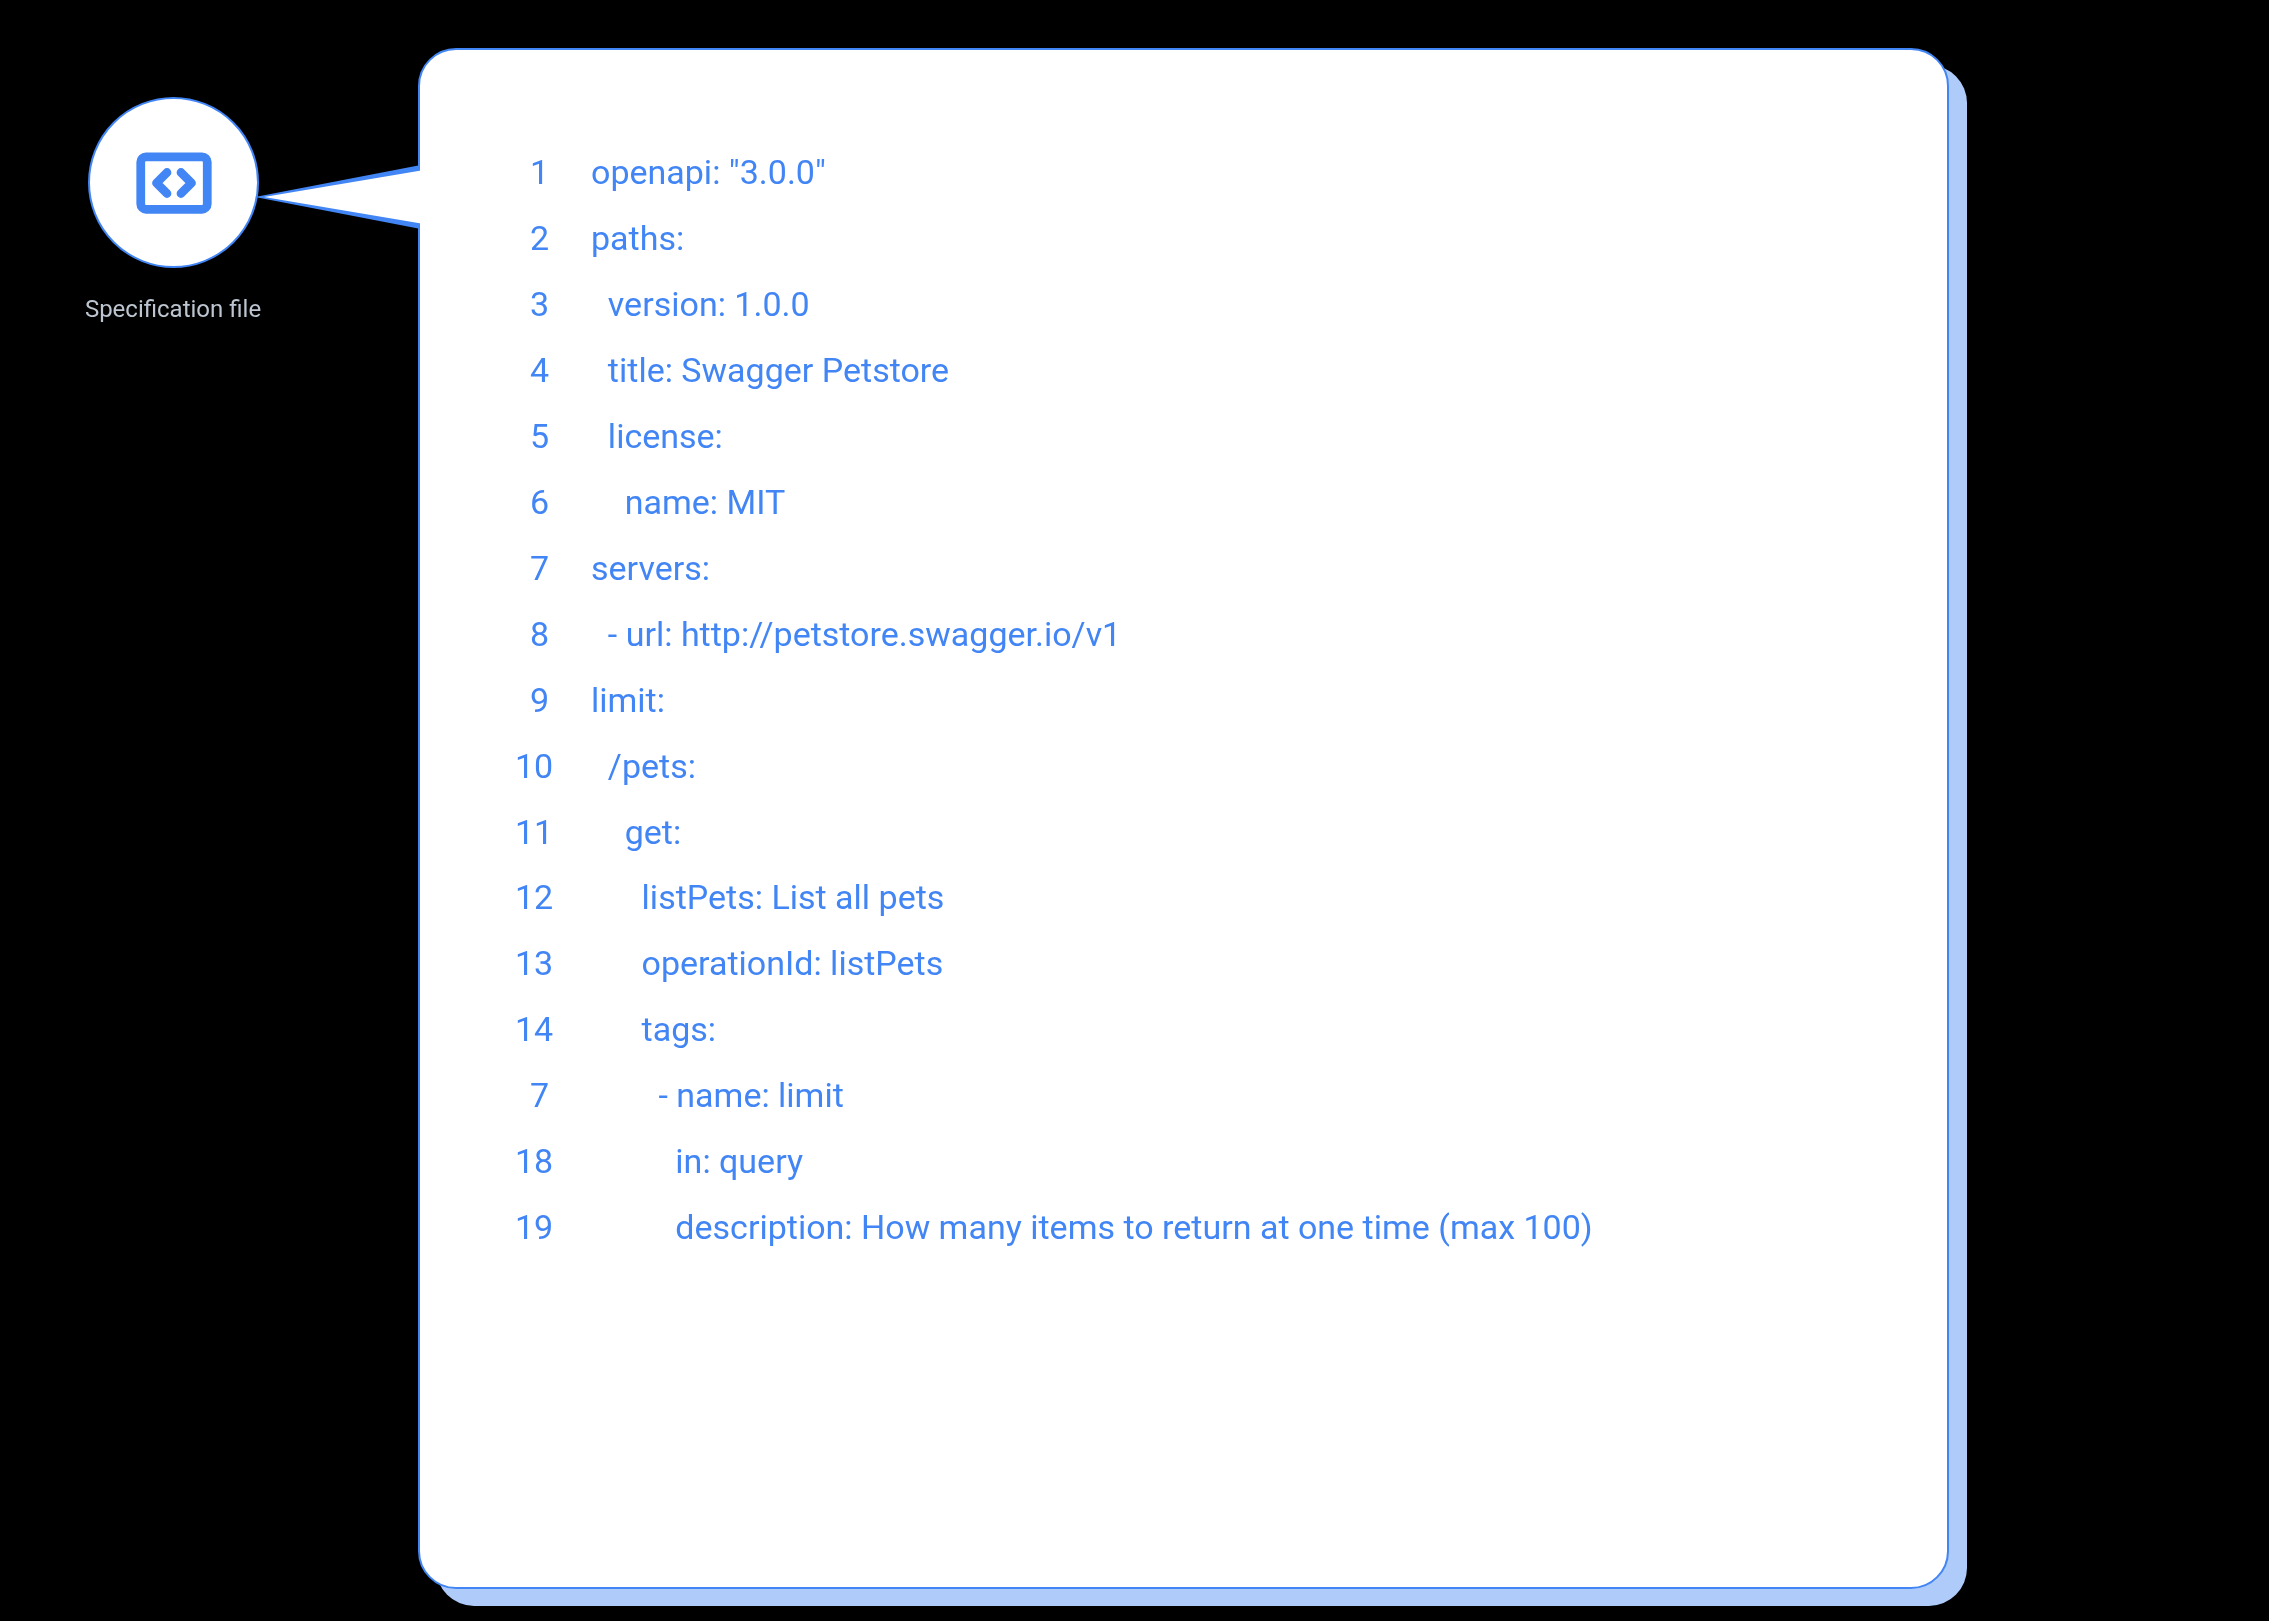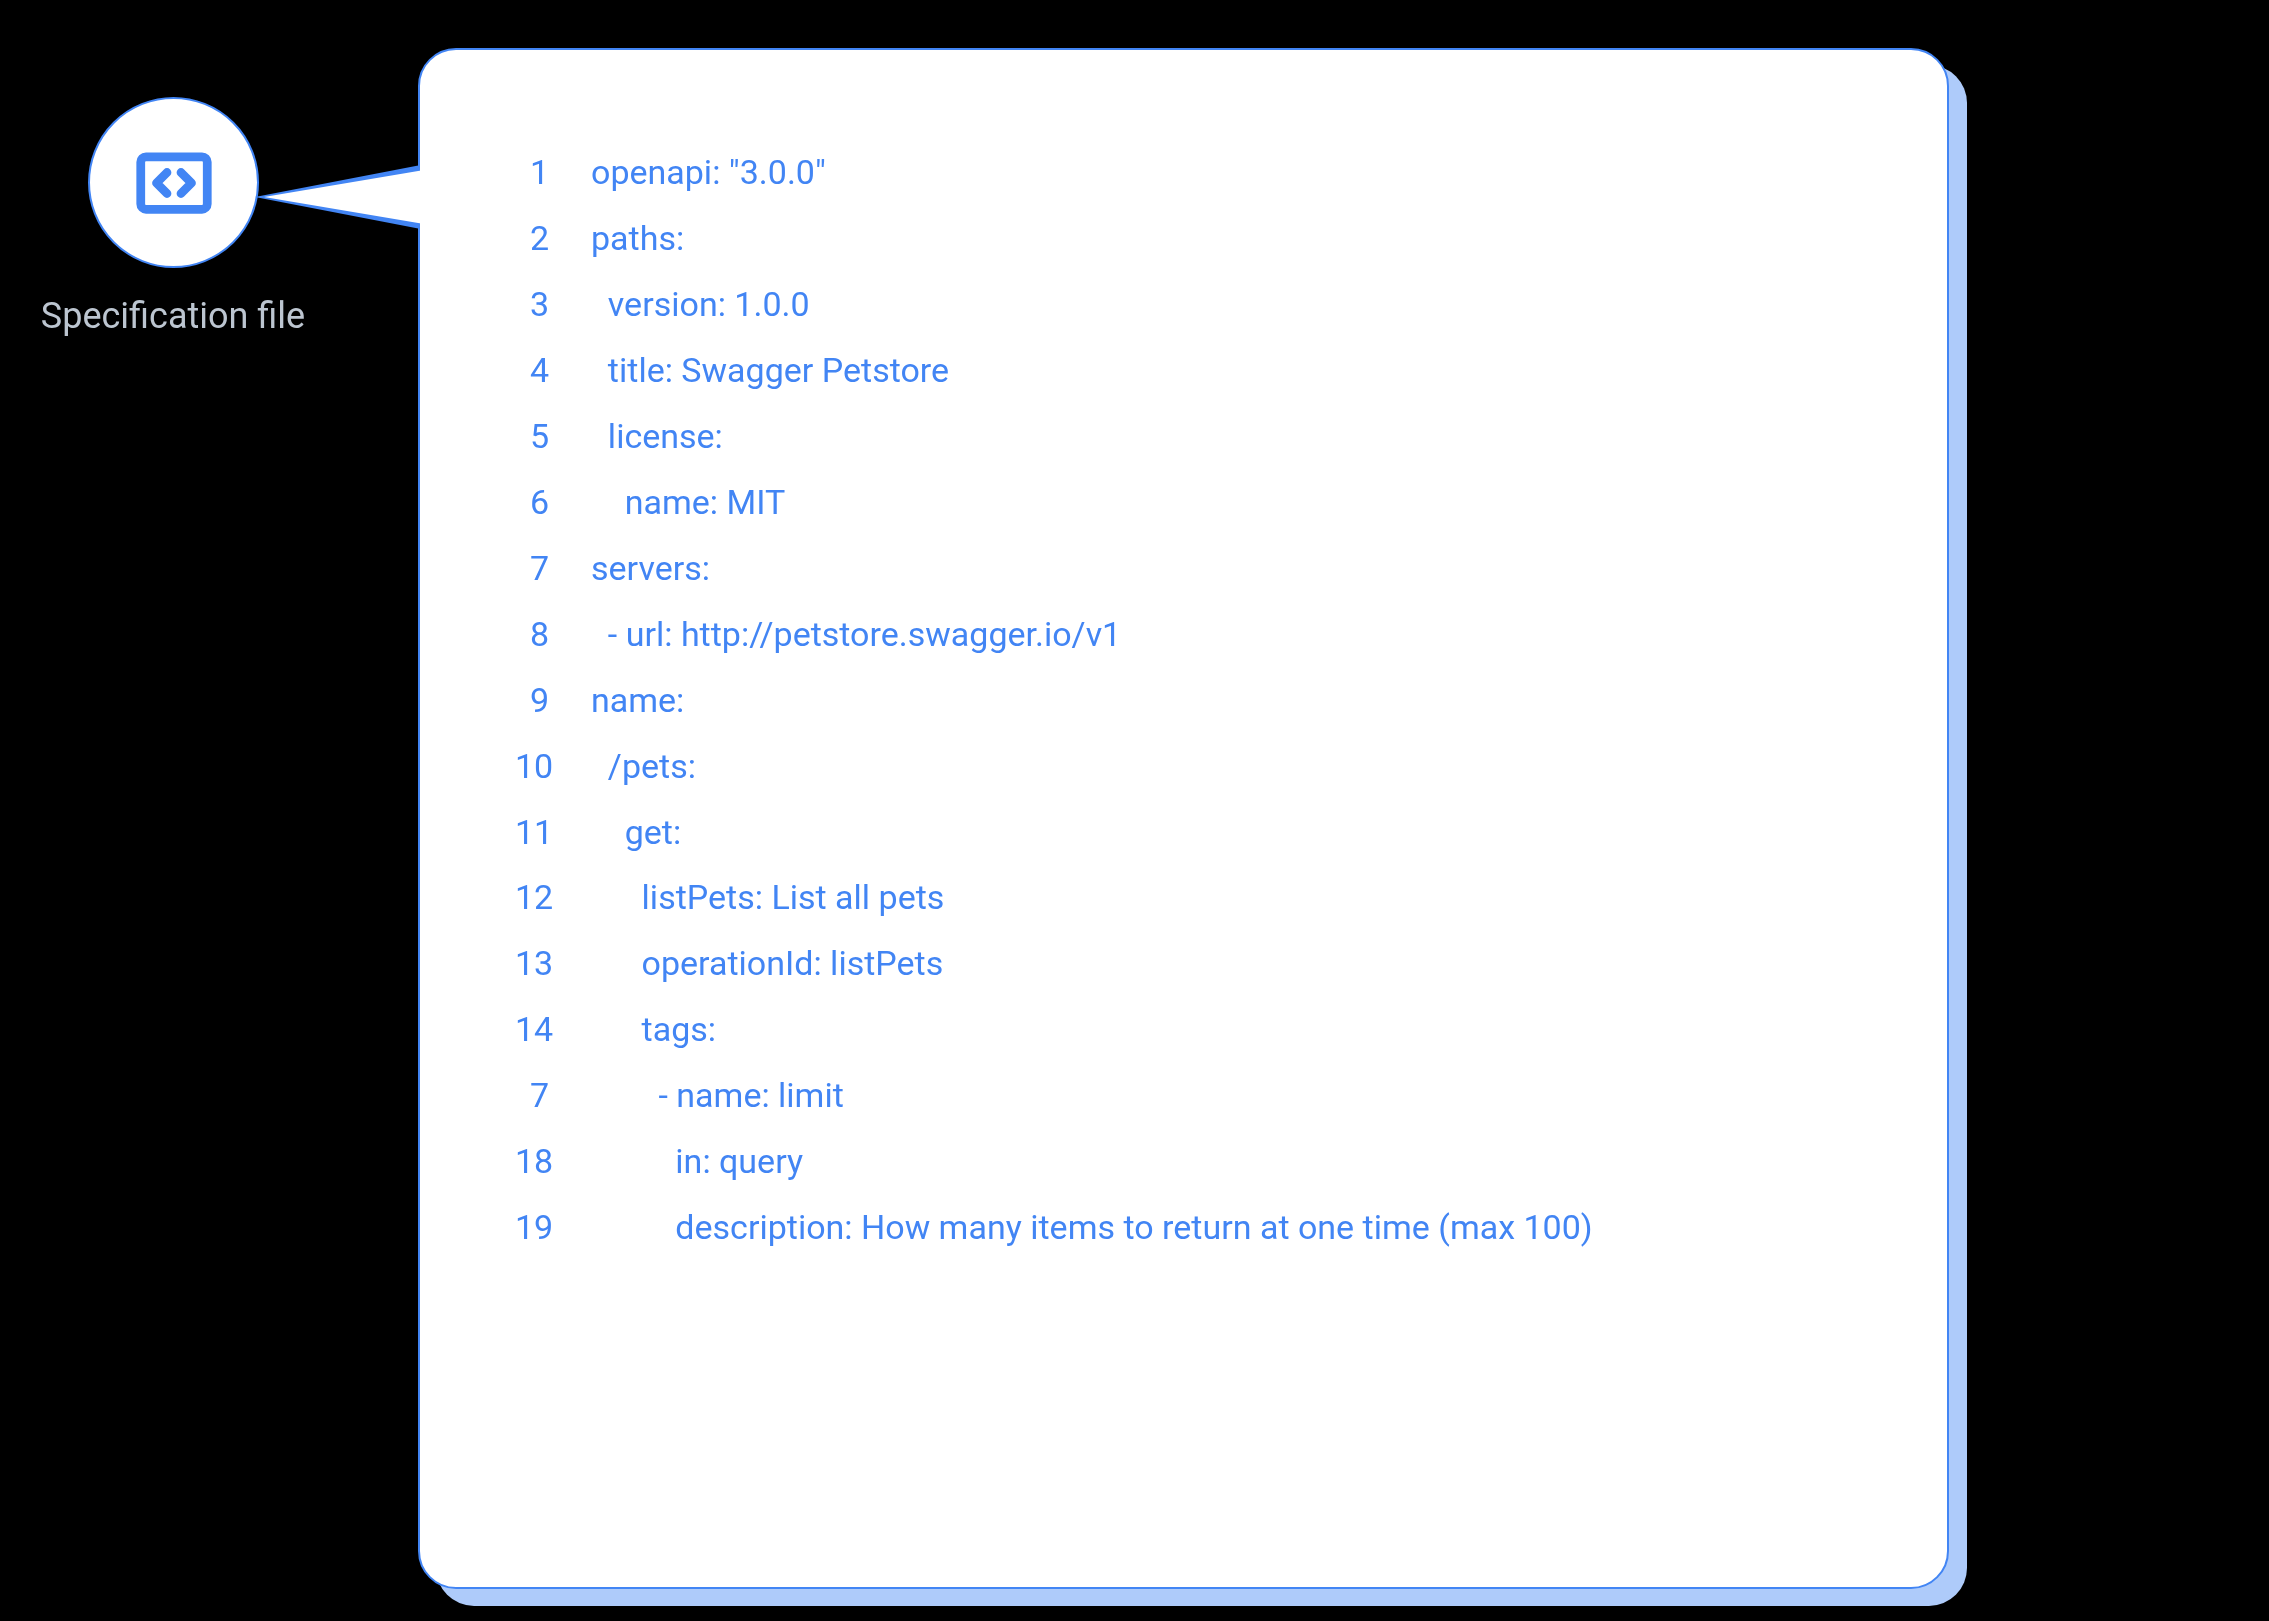--- a/index.html
+++ b/index.html
@@ -30,21 +30,21 @@
     .icon-badge svg {
       width: 84px;
       height: 84px;
     }
     .icon-label {
       position: absolute;
       left: 19px;
       top: 295px;
       width: 308px;
       text-align: center;
-      font-size: 36px;
+      font-size: 24px;
       color: #bcc5d0;
       font-weight: 400;
     }
     .speech-tail {
       position: absolute;
       left: 255px;
       top: 164px;
       width: 0;
       height: 0;
       border-top: 33px solid transparent;
@@ -150,21 +150,21 @@
       <div class="code-line">
         <span class="line-num">7</span>
         <span class="line-text">servers:</span>
       </div>
       <div class="code-line">
         <span class="line-num">8</span>
         <span class="line-text">  - url: http://petstore.swagger.io/v1</span>
       </div>
       <div class="code-line">
         <span class="line-num">9</span>
-        <span class="line-text">name:</span>
+        <span class="line-text">limit:</span>
       </div>
       <div class="code-line">
         <span class="line-num">10</span>
         <span class="line-text">  /pets:</span>
       </div>
       <div class="code-line">
         <span class="line-num">11</span>
         <span class="line-text">    get:</span>
       </div>
       <div class="code-line">

